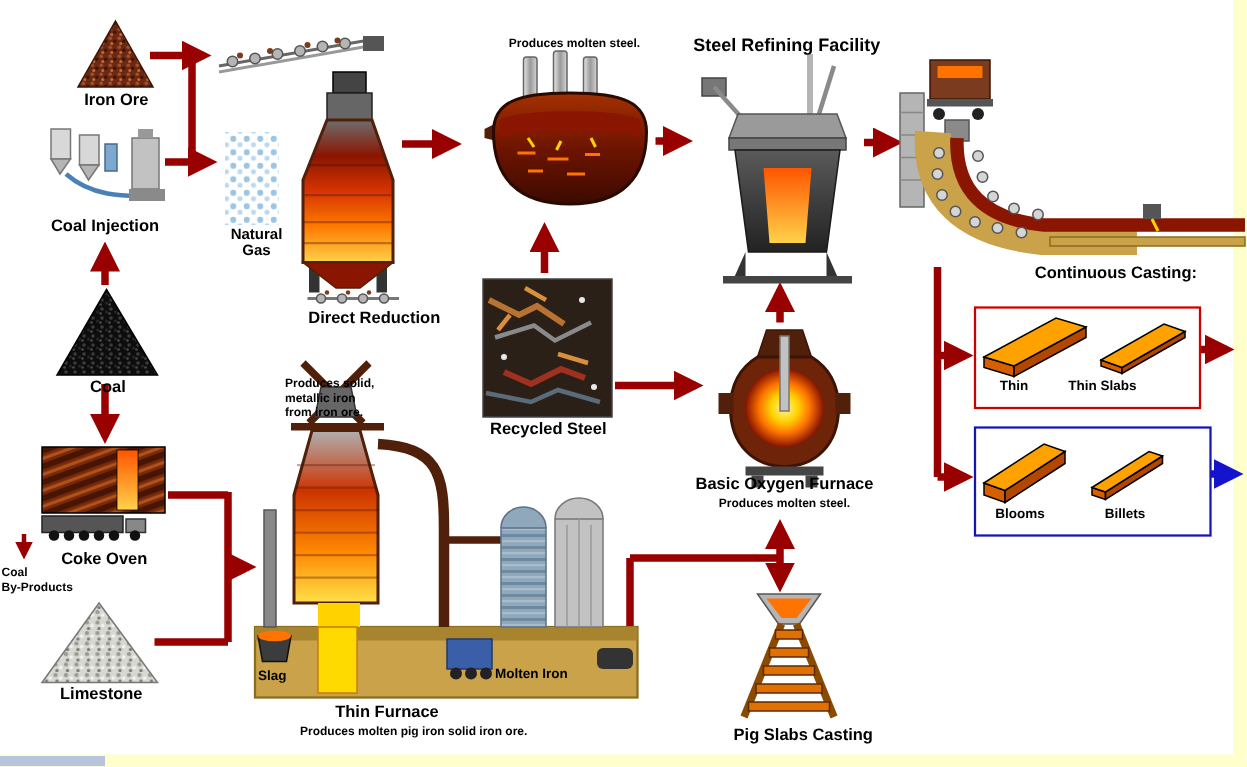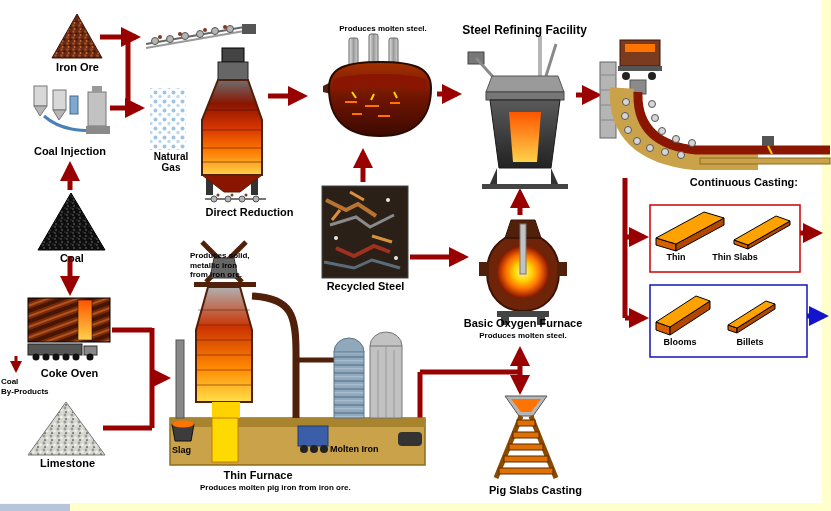--- a/index.html
+++ b/index.html
@@ -384,21 +384,21 @@
   <div class="lbl big" style="left:452px;top:24px;width:145px;">Steel Refining Facility</div>
 
   <div class="lbl" style="left:443px;top:317px;width:160px;">Basic Oxygen Furnace</div>
   <div class="desc center" style="left:468px;top:331px;width:110px;">Produces molten steel.</div>
 
   <div class="lbl" style="left:478px;top:484px;width:115px;">Pig Slabs Casting</div>
 
   <div class="sm" style="left:172px;top:445px;">Slag</div>
   <div class="sm" style="left:330px;top:444px;">Molten Iron</div>
   <div class="lbl" style="left:198px;top:469px;width:120px;">Thin Furnace</div>
-  <div class="desc" style="left:200px;top:483px;width:230px;">Produces molten pig iron from iron ore.</div>
+  <div class="desc" style="left:200px;top:483px;width:230px;">Produces molten pig iron solid iron ore.</div>
 
   <div class="lbl" style="left:628px;top:176px;width:170px;text-align:right;">Continuous Casting:</div>
 
   <div class="sm" style="left:655px;top:252px;width:42px;text-align:center;">Thin</div>
   <div class="sm" style="left:705px;top:252px;width:60px;text-align:center;">Thin Slabs</div>
   <div class="sm" style="left:655px;top:337px;width:50px;text-align:center;">Blooms</div>
   <div class="sm" style="left:725px;top:337px;width:50px;text-align:center;">Billets</div>
 
   <div id="bl-frag"></div>
 </div>

